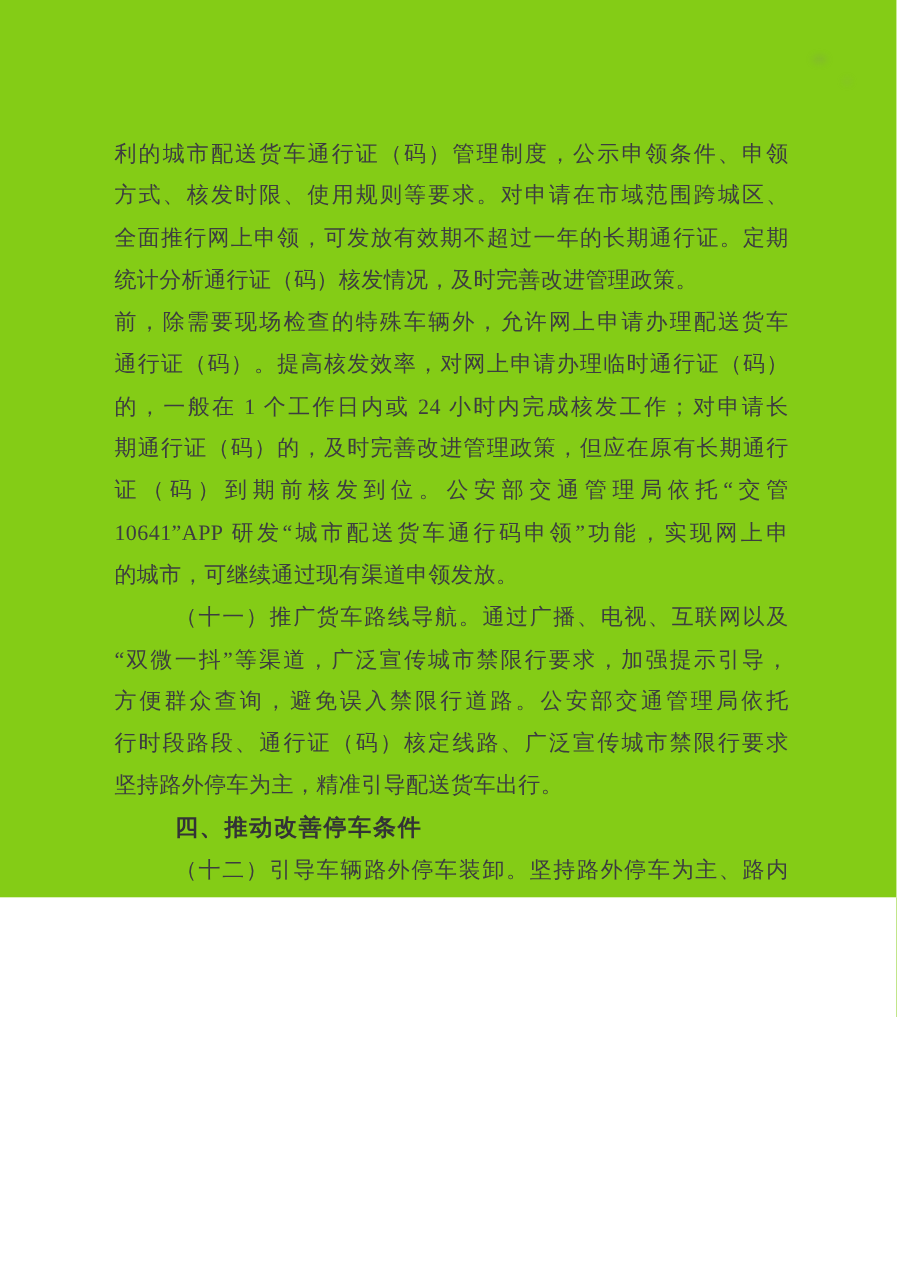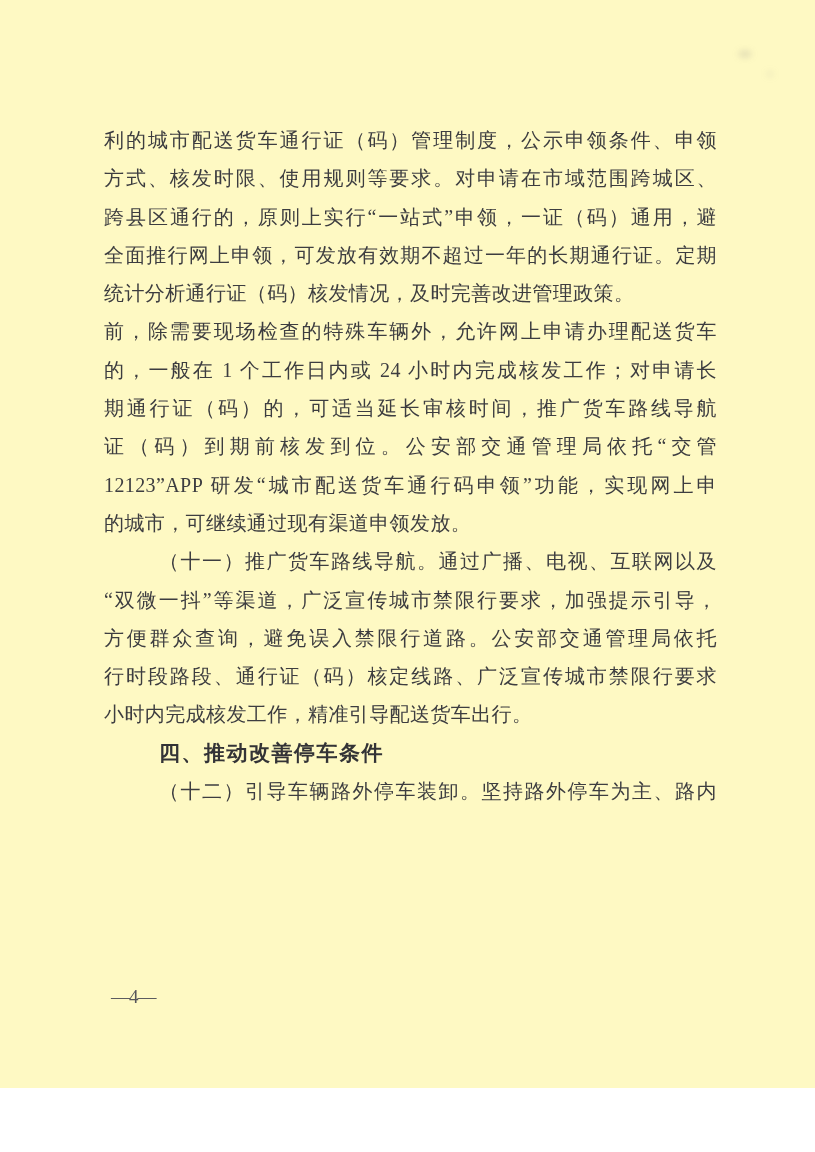--- a/index.html
+++ b/index.html
@@ -3,22 +3,22 @@
 <meta charset="utf-8">
 <style>
   html, body {
     margin: 0;
     padding: 0;
     background: #ffffff;
   }
   .page {
     position: relative;
     width: 815px;
-    height: 1088px;
-    background: #fef9c3;
+    height: 816px;
+    background: #84cc16;
     overflow: hidden;
     font-family: "Liberation Serif", "DejaVu Serif", serif;
     color: #3d3d40;
   }
   .content {
     position: absolute;
     left: 104px;
     top: 121px;
     width: 613px;
   }
@@ -75,32 +75,32 @@
 </head>
 <body>
 
 <div class="page">
   <div class="smudge smudge-1"></div>
   <div class="smudge smudge-2"></div>
 
   <div class="content">
     <div class="line j">利的城市配送货车通行证（码）管理制度，公示申领条件、申领</div>
     <div class="line j">方式、核发时限、使用规则等要求。对申请在市域范围跨城区、</div>
-    <div class="line j">跨县区通行的，原则上实行“一站式”申领，一证（码）通用，避</div>
     <div class="line j">全面推行网上申领，可发放有效期不超过一年的长期通行证。定期</div>
     <div class="line">统计分析通行证（码）核发情况，及时完善改进管理政策。</div>
     <div class="line j">前，除需要现场检查的特殊车辆外，允许网上申请办理配送货车</div>
+    <div class="line j">通行证（码）。提高核发效率，对网上申请办理临时通行证（码）</div>
     <div class="line j">的，一般在 1 个工作日内或 24 小时内完成核发工作；对申请长</div>
-    <div class="line j">期通行证（码）的，可适当延长审核时间，推广货车路线导航</div>
+    <div class="line j">期通行证（码）的，及时完善改进管理政策，但应在原有长期通行</div>
     <div class="line j">证（码）到期前核发到位。公安部交通管理局依托“交管</div>
-    <div class="line j">12123”APP 研发“城市配送货车通行码申领”功能，实现网上申</div>
+    <div class="line j">10641”APP 研发“城市配送货车通行码申领”功能，实现网上申</div>
     <div class="line">的城市，可继续通过现有渠道申领发放。</div>
     <div class="line j ind">（十一）推广货车路线导航。通过广播、电视、互联网以及</div>
     <div class="line j">“双微一抖”等渠道，广泛宣传城市禁限行要求，加强提示引导，</div>
     <div class="line j">方便群众查询，避免误入禁限行道路。公安部交通管理局依托</div>
     <div class="line j">行时段路段、通行证（码）核定线路、广泛宣传城市禁限行要求</div>
-    <div class="line">小时内完成核发工作，精准引导配送货车出行。</div>
+    <div class="line">坚持路外停车为主，精准引导配送货车出行。</div>
     <div class="line heading ind">四、推动改善停车条件</div>
     <div class="line j ind">（十二）引导车辆路外停车装卸。坚持路外停车为主、路内</div>
   </div>
 
   <div class="pagenum">—4—</div>
 </div>
 
 </body></html>

